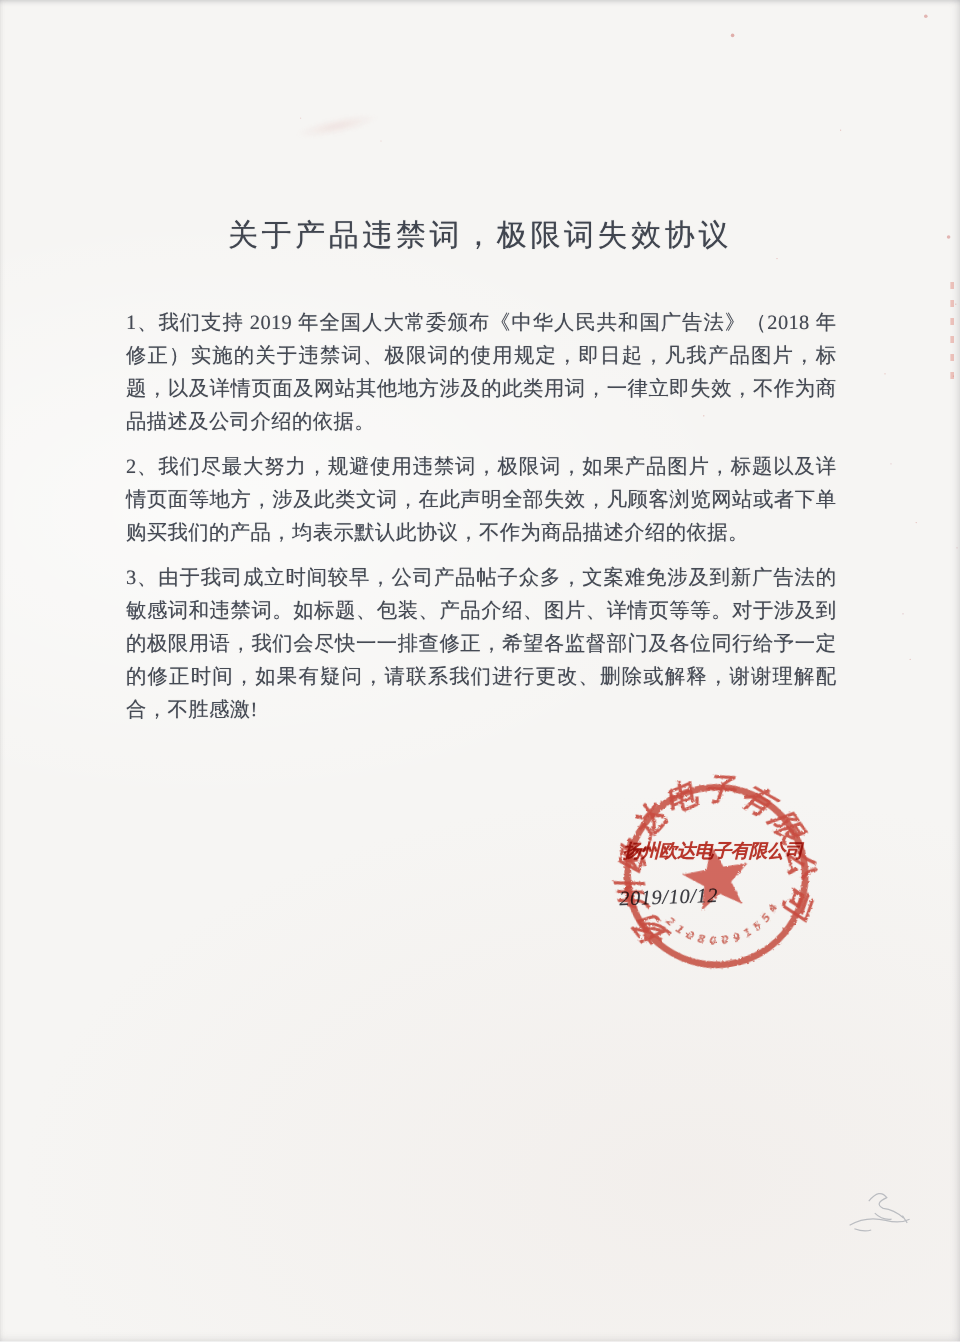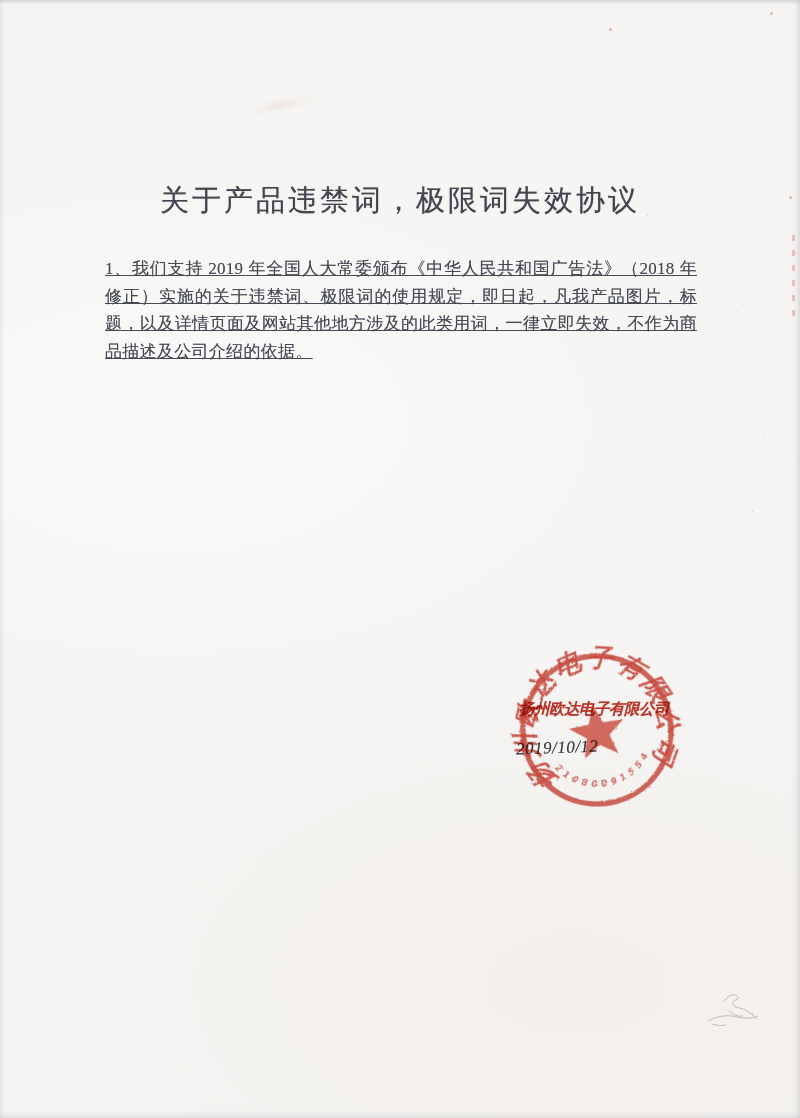--- a/index.html
+++ b/index.html
@@ -15,31 +15,31 @@
       radial-gradient(760px 420px at 22% 38%, rgba(255,255,255,.55), transparent 60%),
       #f6f5f3;
     box-shadow:
       inset 0 3px 4px -2px rgba(110,112,118,.28),
       inset -4px 0 8px -3px rgba(110,112,118,.20),
       inset 0 -4px 8px -3px rgba(110,112,118,.16),
       inset 3px 0 6px -4px rgba(110,112,118,.10);
   }
   .title{
     position:absolute;left:0;right:0;top:162px;
-    text-align:center;font-size:29px;letter-spacing:3px;
+    text-align:center;font-size:25px;letter-spacing:3px;
     color:#40454f;font-weight:400;
     text-shadow:0 0 .7px rgba(64,69,79,.55);
   }
   .content{
     position:absolute;left:105px;top:255px;width:592px;
     font-size:17px;line-height:27.5px;color:#454a54;
     letter-spacing:.3px;
     text-shadow:0 0 .6px rgba(69,74,84,.5);
   }
-  .content p{margin:0 0 10px 0;text-align:justify;text-decoration:underline;}
+  .content p{margin:0 0 10px 0;text-align:justify;}
   .closing{margin:33px 0 0 47px !important;text-align:left !important;}
   
   .stamp{position:absolute;left:498px;top:633px;width:210px;height:220px;font-style:italic;}
   .seal-svg{
     position:absolute;left:4px;top:2px;
     transform:rotate(-10deg);
     filter:blur(.3px);
     mix-blend-mode:multiply;
     opacity:.92;
   }
@@ -93,20 +93,22 @@
 </style>
 </head>
 <body>
 
 <div class="page">
 
   <h1 class="title">关于产品违禁词，极限词失效协议</h1>
 
   <div class="content">
     <p>1、我们支持 2019 年全国人大常委颁布《中华人民共和国广告法》（2018 年修正）实施的关于违禁词、极限词的使用规定，即日起，凡我产品图片，标题，以及详情页面及网站其他地方涉及的此类用词，一律立即失效，不作为商品描述及公司介绍的依据。</p>
+    <p>2、我们尽最大努力，规避使用违禁词，极限词，如果产品图片，标题以及详情页面等地方，涉及此类文词，在此声明全部失效，凡顾客浏览网站或者下单购买我们的产品，均表示默认此协议，不作为商品描述介绍的依据。</p>
+    <p>3、由于我司成立时间较早，公司产品帖子众多，文案难免涉及到新广告法的敏感词和违禁词。如标题、包装、产品介绍、图片、详情页等等。对于涉及到的极限用语，我们会尽快一一排查修正，希望各监督部门及各位同行给予一定的修正时间，如果有疑问，请联系我们进行更改、删除或解释，谢谢理解配合，不胜感激!</p>
   </div>
 
   <div class="stamp">
     <svg class="seal-svg" width="190" height="190" viewBox="0 0 190 190">
       <defs>
         <filter id="rough" x="-10%" y="-10%" width="120%" height="120%">
           <feTurbulence type="fractalNoise" baseFrequency="0.55" numOctaves="2" result="n"></feTurbulence>
           <feDisplacementMap in="SourceGraphic" in2="n" scale="2.6"></feDisplacementMap>
         </filter>
         <path id="ringTextPath" d="M 50.5 139.5 A 63 63 0 1 1 139.5 139.5" fill="none"></path>

